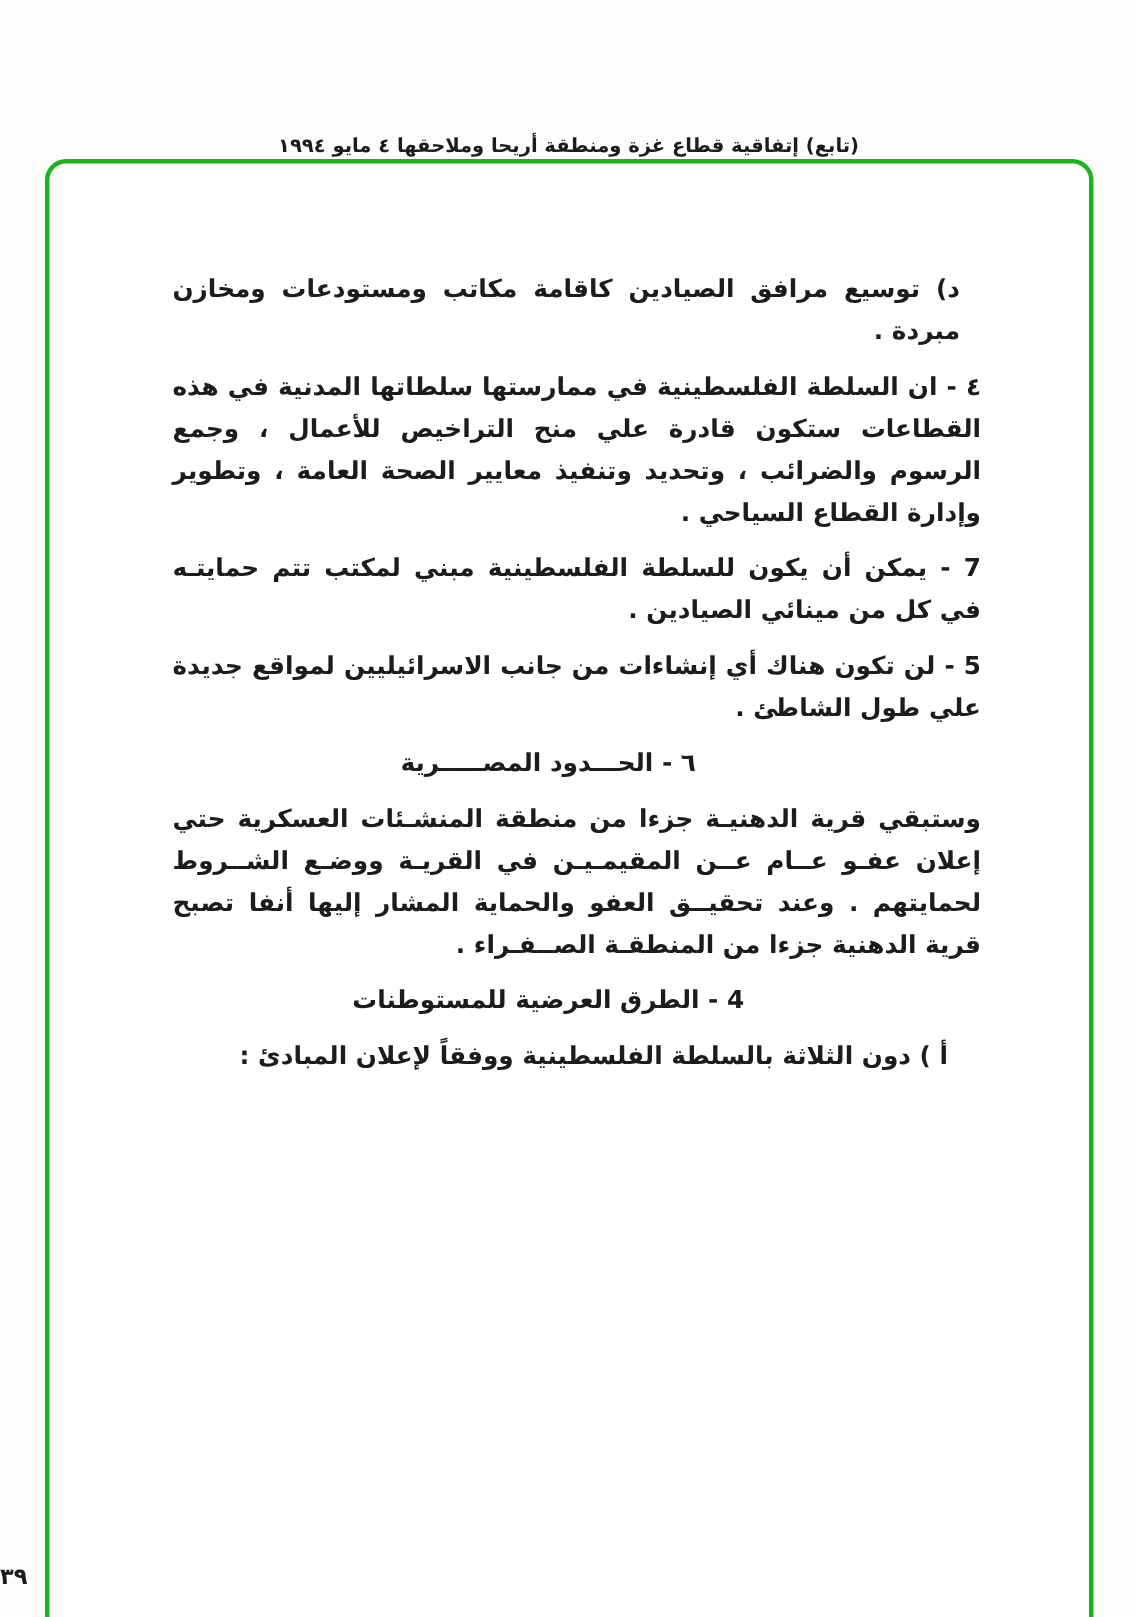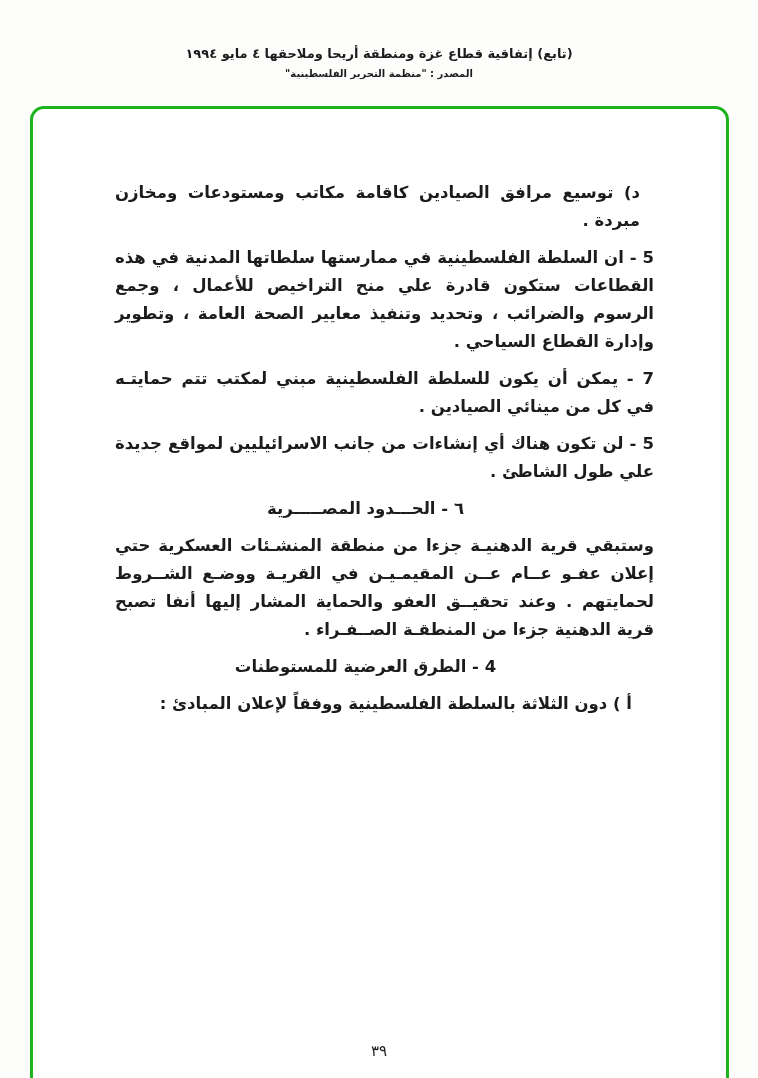--- a/index.html
+++ b/index.html
@@ -19,20 +19,21 @@
     position: absolute;
     top: 46px;
     left: 0;
     right: 0;
     text-align: center;
     direction: rtl;
   }
   .header-title {
     font-size: 13px;
     font-weight: bold;
+    margin-top: 44px;
   }
   .header-source {
     font-size: 10px;
     font-weight: bold;
     margin-top: 7px;
   }
   .content-frame {
     position: absolute;
     left: 30px;
     top: 106px;
@@ -67,41 +68,41 @@
   .para.heading {
     padding-right: 38px;
     text-align: center;
     margin-top: 6px;
   }
   .page-number {
     position: absolute;
     bottom: 18px;
     left: 0;
     right: 0;
-    text-align: center;
+    text-align: left;
     font-size: 15px;
-    font-weight: normal;
+    font-weight: bold;
     direction: rtl;
     margin-top: 11px;
   }
 </style>
 </head>
 <body style="color: rgb(28, 28, 28);">
 
 <header class="page-header">
   <div class="header-title">(تابع) إتفاقية قطاع غزة ومنطقة أريحا وملاحقها ٤ مايو ١٩٩٤</div>
   <div class="header-source">المصدر :  "منظمة التحرير الفلسطينية"</div>
 </header>
 
 <div class="content-frame" style="border-color: rgb(29, 179, 29);">
   <div class="text-block">
 
     <p class="para item">د) توسيع مرافق الصيادين كاقامة مكاتب ومستودعات ومخازن مبردة .</p>
 
-    <p class="para">5 - ان السلطة الفلسطينية في ممارستها سلطاتها المدنية في هذه القطاعات ستكون قادرة علي منح التراخيص للأعمال ، وجمع الرسوم والضرائب ، وتحديد وتنفيذ معايير الصحة العامة ، وتطوير وإدارة القطاع السياحي .</p>
+    <p class="para">٤ - ان السلطة الفلسطينية في ممارستها سلطاتها المدنية في هذه القطاعات ستكون قادرة علي منح التراخيص للأعمال ، وجمع الرسوم والضرائب ، وتحديد وتنفيذ معايير الصحة العامة ، وتطوير وإدارة القطاع السياحي .</p>
 
     <p class="para">7 - يمكن أن يكون للسلطة الفلسطينية مبني لمكتب تتم حمايتـه في كل من مينائي الصيادين .</p>
 
     <p class="para">5 - لن تكون هناك أي إنشاءات من جانب الاسرائيليين لمواقع جديدة علي طول الشاطئ .</p>
 
 
     <p class="para heading">٦ - الحـــدود المصـــــرية</p>
 
 
     <p class="para">وستبقي قرية الدهنيـة جزءا من منطقة المنشـئات العسكرية حتي إعلان عفـو عــام عــن المقيمـيـن في القريـة ووضـع الشــروط لحمايتهم . وعند تحقيــق العفو والحماية المشار إليها أنفا تصبح قرية الدهنية جزءا من المنطقـة الصــفـراء .</p>

